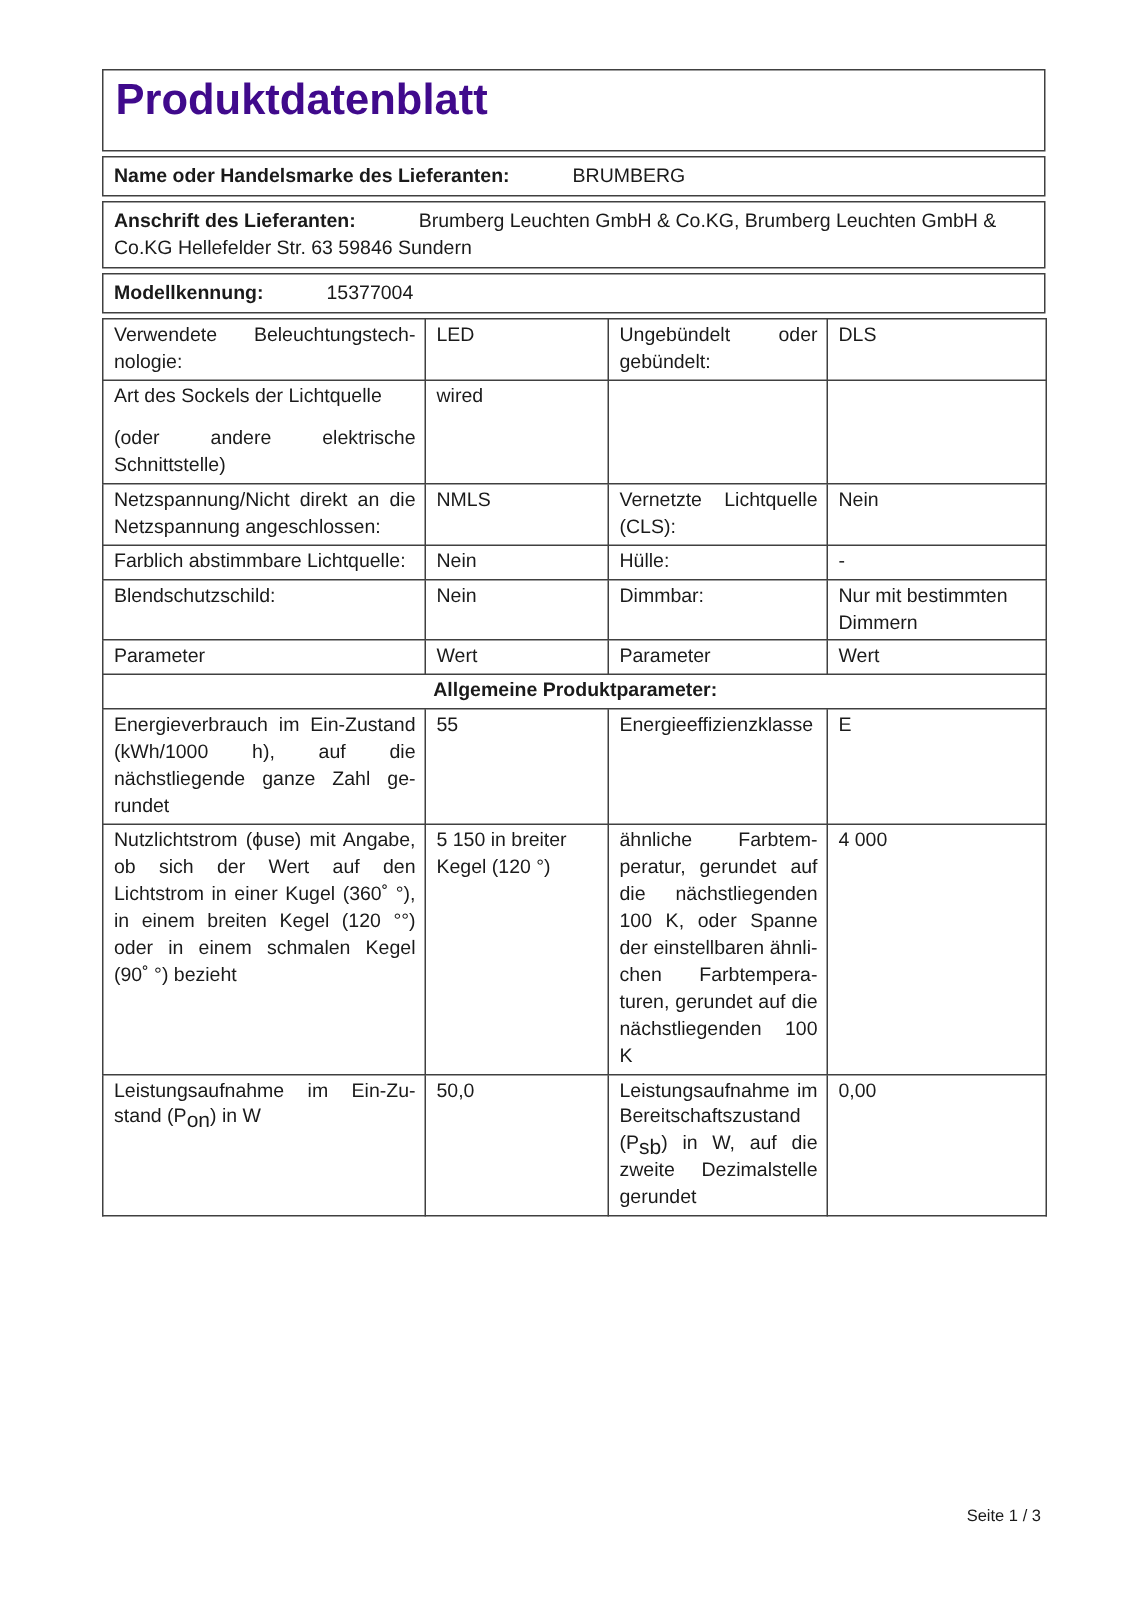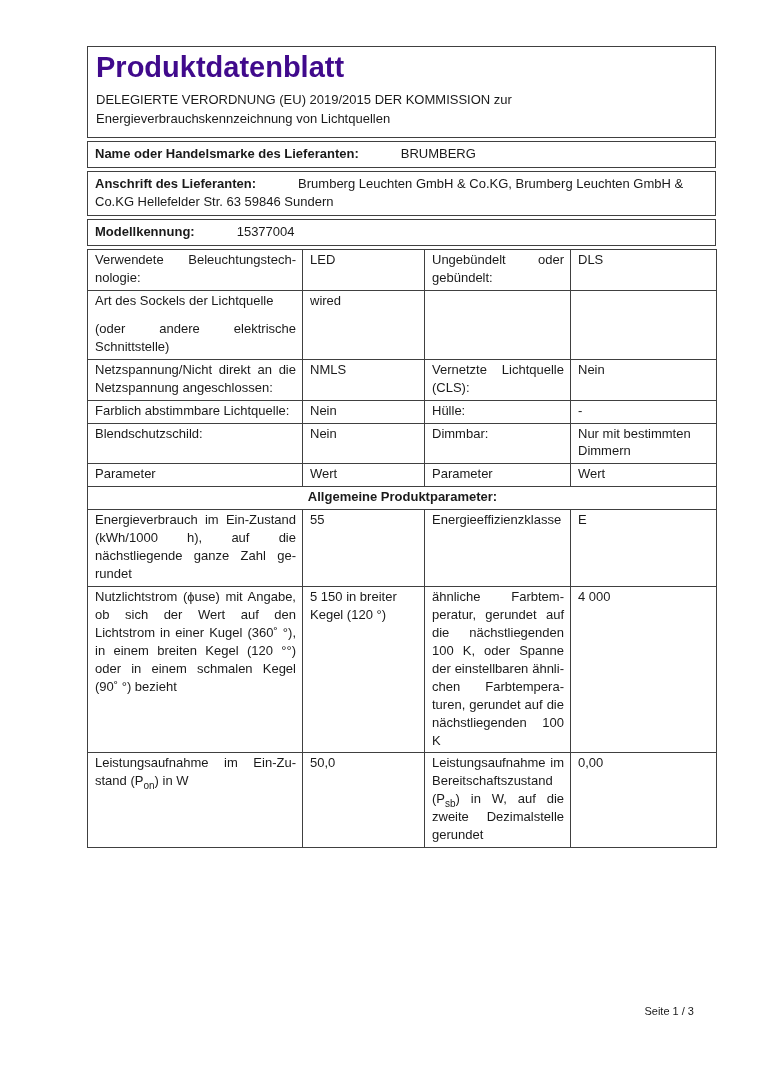--- a/index.html
+++ b/index.html
@@ -4,21 +4,21 @@
 <style>
   html, body { margin: 0; padding: 0; }
   body {
     width: 764px; height: 1080px;
     background: #ffffff;
     font-family: "Liberation Sans", "DejaVu Sans", sans-serif;
     color: #1a1a1a;
     position: relative;
     overflow: hidden;
   }
-  .sheet { position: absolute; left: 68px; top: 46px; width: 629px; margin-left: 19px; }
+  .sheet { position: absolute; left: 68px; top: 46px; width: 629px; }
 
   .box {
     border: 1px solid #404040;
     margin-bottom: 3px;
     padding: 3px 7px 4px 7px;
     font-size: 13px;
     line-height: 1.38;
     box-sizing: border-box;
   }
   .title-box { padding: 4px 8px 9px 8px; }
@@ -48,38 +48,37 @@
   }
   td.lbl {
     text-align: justify;
     hyphens: manual;
     -webkit-hyphens: manual;
   }
   td.val { }
   tr.sechead td { font-weight: bold; text-align: center; }
   td p { margin: 0; }
   td p.p2 { margin-top: 10px; }
-  sub { font-size: 10px; line-height: 0; }
+  sub { font-size: 14px; line-height: 0; }
 
   .page-footer {
     position: absolute;
     right: 70px;
     top: 1005px;
     font-size: 11px;
     color: #1a1a1a;
   }
 </style>
 </head>
 <body>
 
 <div class="sheet">
 
   <div class="box title-box">
     <h1>Produktdatenblatt</h1>
-    <p>DELEGIERTE VERORDNUNG (EU) 2019/2015 DER KOMMISSION zur Energieverbrauchskennzeichnung von Lichtquellen</p>
   </div>
 
   <div class="box">
     <span class="label">Name oder Handelsmarke des Lieferanten:</span><span class="value">BRUMBERG</span>
   </div>
 
   <div class="box">
     <span class="label">Anschrift des Lieferanten:</span><span class="value">Brumberg Leuchten GmbH &amp; Co.KG, Brumberg Leuchten GmbH &amp; Co.KG Hellefelder Str. 63 59846 Sundern</span>
   </div>
 

